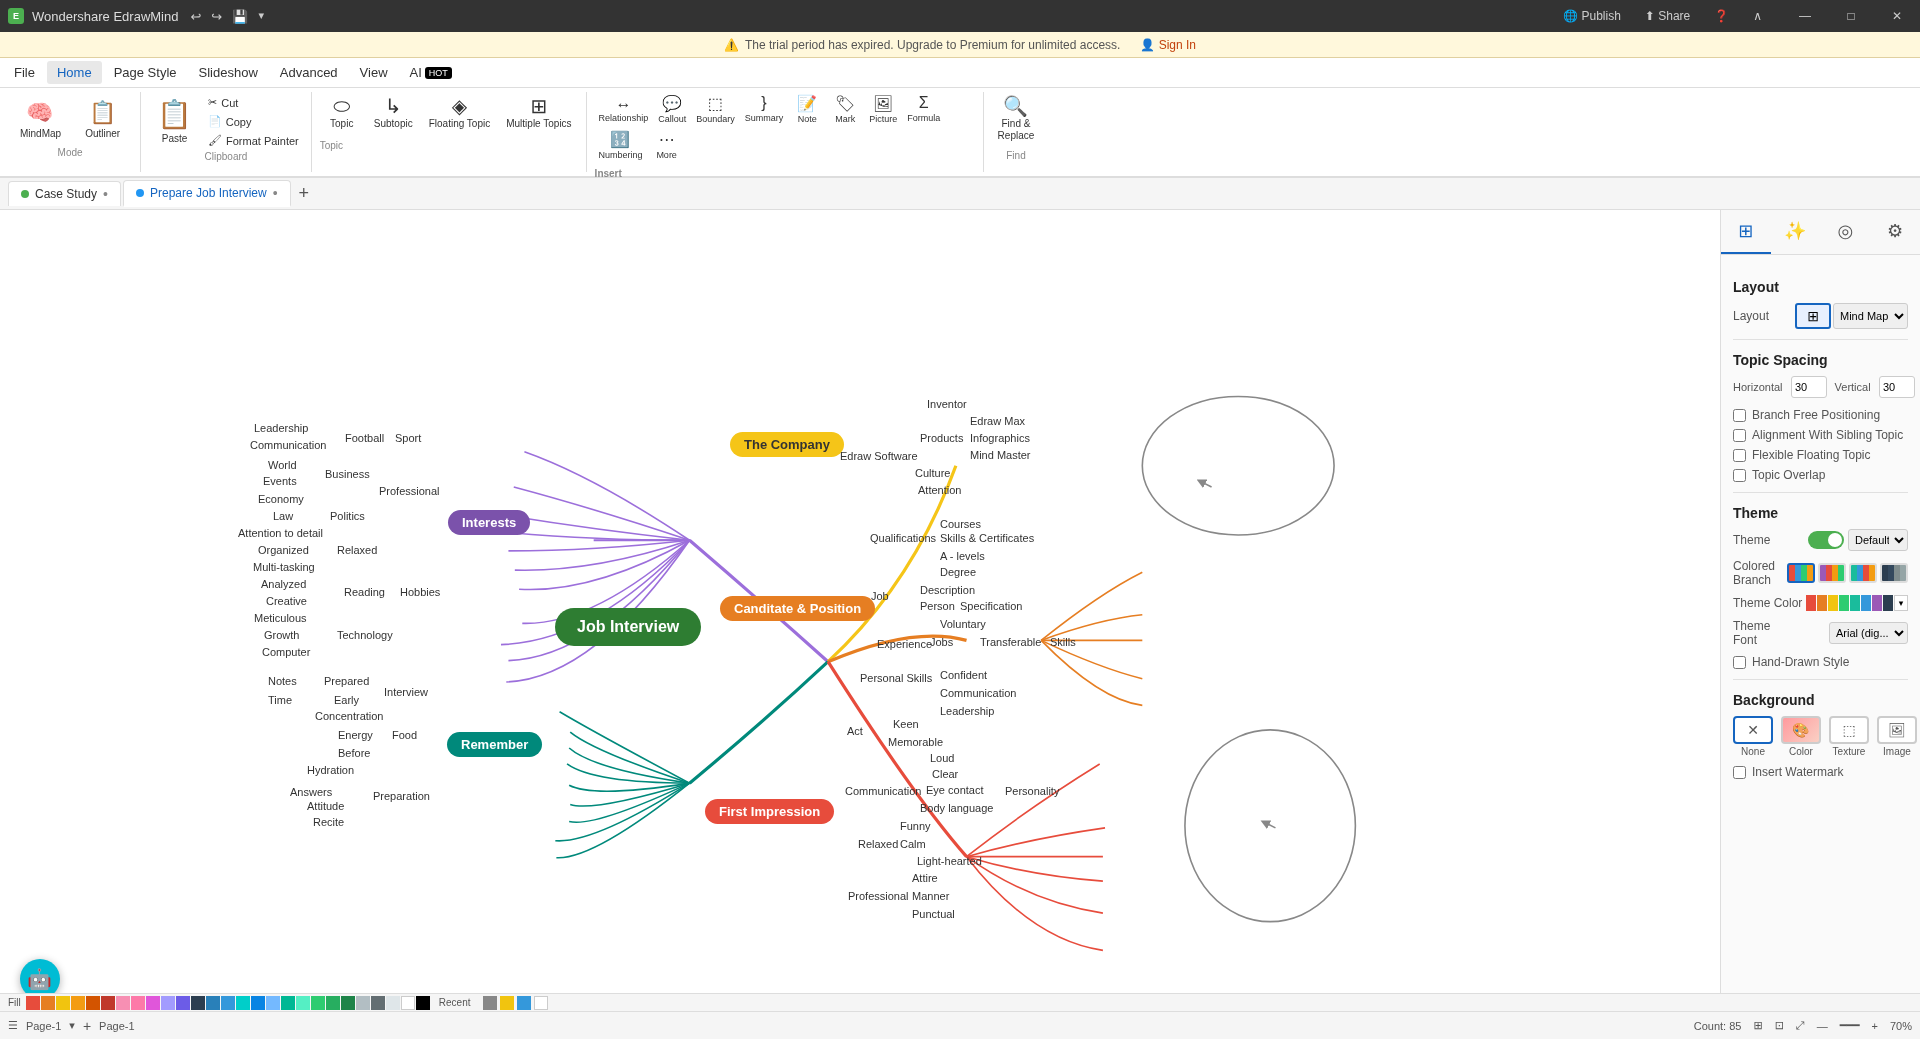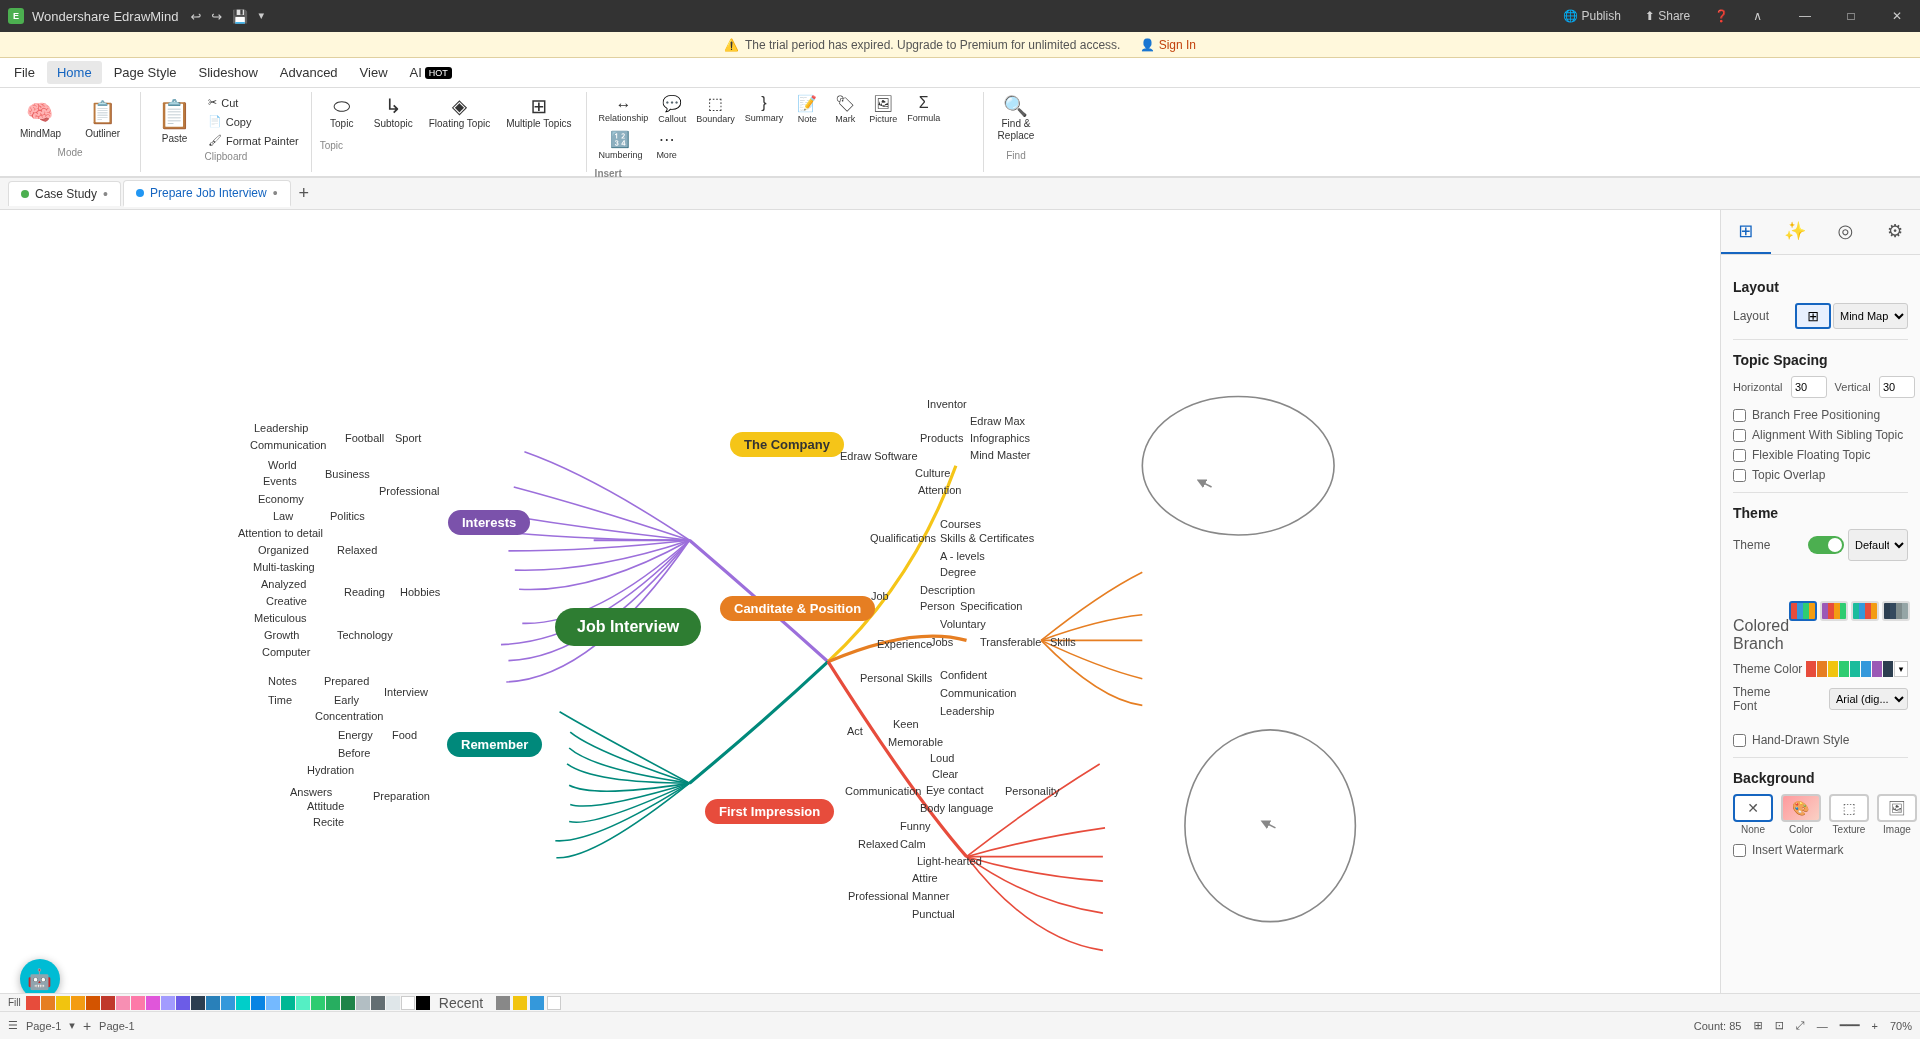--- a/index.html
+++ b/index.html
@@ -846,28 +846,28 @@
         <span>Topic Overlap</span>
       </label>
 
       <div class="panel-divider"></div>
 
       <div class="section-header">Theme</div>
       <div style="display:flex;align-items:center;justify-content:space-between;margin-bottom:8px;">
         <span style="font-size:12px;color:#555;">Theme</span>
         <div style="display:flex;align-items:center;gap:4px;">
           <div class="toggle-switch"></div>
-          <select style="height:32px;border:1px solid #ccc;border-radius:3px;font-size:11px;padding:0 2px;width:60px;">
+          <select style="height:22px;border:1px solid #ccc;border-radius:3px;font-size:11px;padding:0 2px;width:60px;">
             <option>Default</option>
           </select>
         </div>
       </div>
 
       <div style="display:flex;align-items:center;justify-content:space-between;margin-bottom:8px;">
-        <span style="font-size:16px;color:#555;margin-top:48px;">Colored Branch</span>
+        <span style="font-size:12px;color:#555;">Colored Branch</span>
         <div style="display:flex;gap:3px;">
           <div style="width:28px;height:20px;border-radius:3px;cursor:pointer;border:2px solid #1565C0;background:linear-gradient(90deg,#e74c3c 25%,#3498db 25% 50%,#2ecc71 50% 75%,#f39c12 75%);"></div>
           <div style="width:28px;height:20px;border-radius:3px;cursor:pointer;border:2px solid #ddd;background:linear-gradient(90deg,#9b59b6 25%,#e74c3c 25% 50%,#f39c12 50% 75%,#2ecc71 75%);"></div>
           <div style="width:28px;height:20px;border-radius:3px;cursor:pointer;border:2px solid #ddd;background:linear-gradient(90deg,#1abc9c 25%,#3498db 25% 50%,#e74c3c 50% 75%,#f39c12 75%);"></div>
           <div style="width:28px;height:20px;border-radius:3px;cursor:pointer;border:2px solid #ddd;background:linear-gradient(90deg,#2c3e50 25%,#34495e 25% 50%,#7f8c8d 50% 75%,#95a5a6 75%);"></div>
         </div>
       </div>
 
       <div style="display:flex;align-items:center;justify-content:space-between;margin-bottom:8px;">
         <span style="font-size:12px;color:#555;">Theme Color</span>
@@ -877,21 +877,21 @@
           <div style="width:10px;height:16px;background:#f1c40f;"></div>
           <div style="width:10px;height:16px;background:#2ecc71;"></div>
           <div style="width:10px;height:16px;background:#1abc9c;"></div>
           <div style="width:10px;height:16px;background:#3498db;"></div>
           <div style="width:10px;height:16px;background:#9b59b6;"></div>
           <div style="width:10px;height:16px;background:#2c3e50;"></div>
           <div style="width:14px;height:16px;background:#fff;border:1px solid #ccc;display:flex;align-items:center;justify-content:center;font-size:9px;cursor:pointer;">▾</div>
         </div>
       </div>
 
-      <div style="display:flex;align-items:center;margin-bottom:20px;gap:47px;">
+      <div style="display:flex;align-items:center;margin-bottom:8px;gap:47px;">
         <span style="font-size:12px;color:#555;">Theme Font</span>
         <select style="height:22px;border:1px solid #ccc;border-radius:3px;font-size:11px;padding:0 2px;max-width:90px;">
           <option>Arial (dig...</option>
         </select>
       </div>
 
       <label style="display:flex;align-items:center;gap:6px;font-size:12px;color:#555;cursor:pointer;margin-bottom:10px;">
         <input type="checkbox" style="">
         <span>Hand-Drawn Style</span>
       </label>
@@ -950,21 +950,21 @@
   <div style="width:14px;height:14px;background:#55efc4;"></div>
   <div style="width:14px;height:14px;background:#2ecc71;"></div>
   <div style="width:14px;height:14px;background:#27ae60;"></div>
   <div style="width:14px;height:14px;background:#1e8449;"></div>
   <div style="width:14px;height:14px;background:#b2bec3;"></div>
   <div style="width:14px;height:14px;background:#636e72;"></div>
   <div style="width:14px;height:14px;background:#dfe6e9;"></div>
   <div style="width:14px;height:14px;background:#fff;border:1px solid #ccc;"></div>
   <div style="width:14px;height:14px;background:#000;"></div>
 
-  <span style="font-size:14px;color:#555;margin-left:8px;margin-right:12px;">Recent</span>
+  <span style="font-size:10px;color:#555;margin-left:8px;margin-right:12px;">Recent</span>
   <div style="width:14px;height:14px;background:#888;"></div>
   <div style="width:14px;height:14px;background:#f1c40f;margin-left:2px;"></div>
   <div style="width:14px;height:14px;background:#3498db;margin-left:2px;"></div>
   <div style="width:14px;height:14px;background:#fff;border:1px solid #ccc;margin-left:2px;"></div>
 </div>
 
 <div id="bottom-bar" style="position:fixed;bottom:0;left:0;right:0;height:28px;background:#f5f5f5;border-top:1px solid #ddd;display:flex;align-items:center;justify-content:space-between;padding:0 8px;font-size:11px;color:#555;">
   <div style="display:flex;align-items:center;gap:8px;">
     <span style="cursor:pointer;">☰</span>
     <span>Page-1</span>

